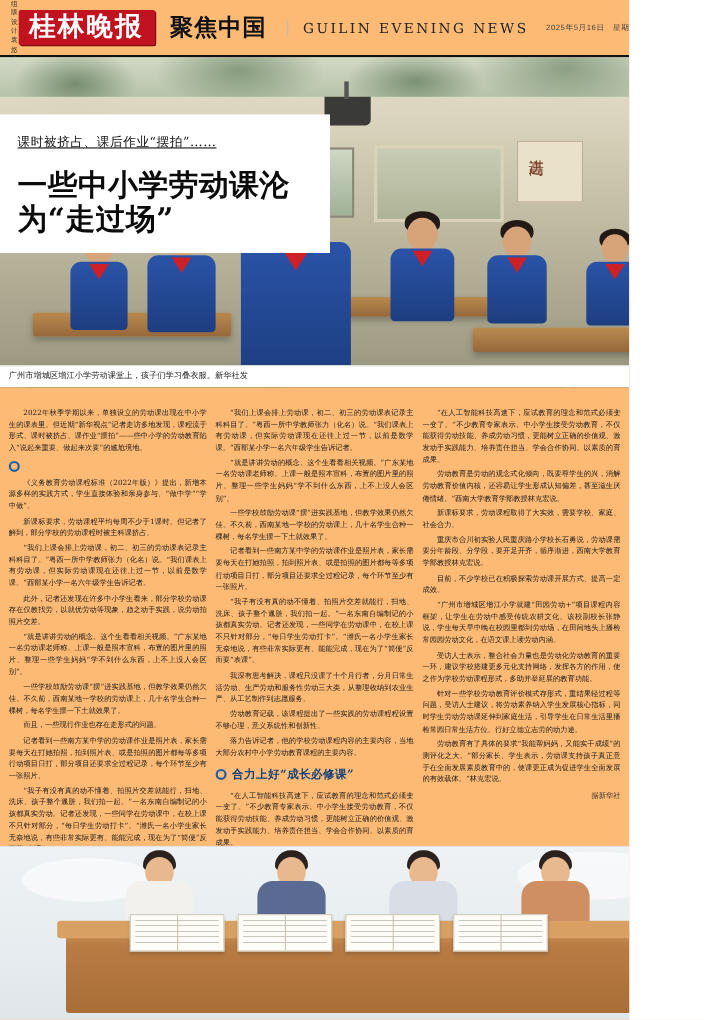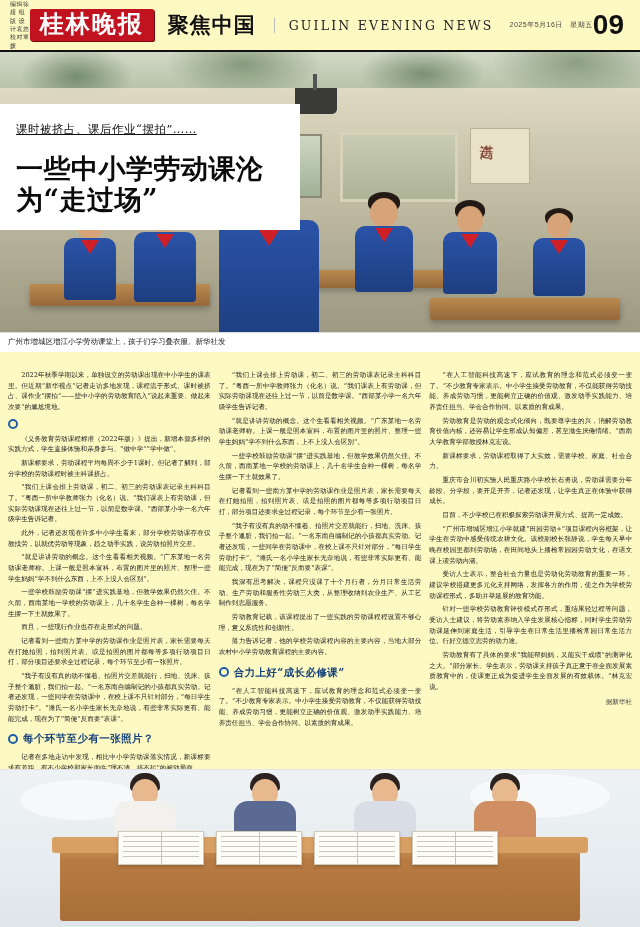--- a/index.html
+++ b/index.html
@@ -4,22 +4,22 @@
 <style>
   * { box-sizing: border-box; }
   html, body {
     margin: 0; padding: 0;
     width: 640px; height: 927px;
     background: #ffffff;
     font-family: "Liberation Sans", sans-serif;
   }
   #page {
     position: relative;
-    width: 640px; height: 927px;
-    background: #fef9c3;
+    width: 572px; height: 927px;
+    background: #fdba74;
     overflow: hidden;
   }
 
   
   .masthead {
     position: relative;
     height: 52px;
     border-bottom: 2px solid #111;
     display: flex;
     align-items: center;
@@ -424,21 +424,21 @@
           <span class="bullet"></span>
           <span class="sub-t">合力上好“成长必修课”</span>
         </div>
         <p>“在人工智能科技高速下，应试教育的理念和范式必须变一变了。”不少教育专家表示。中小学生接受劳动教育，不仅能获得劳动技能、养成劳动习惯，更能树立正确的价值观、激发动手实践能力、培养责任担当、学会合作协同。以素质的育成果。</p>
       </div>
 
       <div class="col">
         <p>“在人工智能科技高速下，应试教育的理念和范式必须变一变了。”不少教育专家表示。中小学生接受劳动教育，不仅能获得劳动技能、养成劳动习惯，更能树立正确的价值观、激发动手实践能力、培养责任担当、学会合作协同。以素质的育成果。</p>
         <p>劳动教育是劳动的观念式化倾向，既要尊学生的兴，消解劳动教育价值内核，还容易让学生形成认知偏差，甚至滋生厌倦情绪。”西南大学教育学部教授林克宏说。</p>
         <p>新课标要求，劳动课程取得了大实效，需要学校、家庭、社会合力。</p>
-        <p>重庆市合川初实验人民重庆路小学校长石勇说，劳动课需要分年龄段、分学段，要开足开齐，记者还发现，让学生真正在体验中获得成长。</p>
+        <p>重庆市合川初实验人民重庆路小学校长石勇说，劳动课需要分年龄段、分学段，要开足开齐，循序渐进，西南大学教育学部教授林克宏说。</p>
         <p>目前，不少学校已在积极探索劳动课开展方式、提高一定成效。</p>
         <p>“广州市增城区增江小学就建“田园劳动+”项目课程内容框架，让学生在劳动中感受传统农耕文化。该校副校长张静说，学生每天早中晚在校园里都到劳动场，在田间地头上播检常园园劳动文化，在语文课上读劳动内涵。</p>
         <p>受访人士表示，整合社会力量也是劳动化劳动教育的重要一环，建议学校搭建更多元化支持网络，发挥各方的作用，使之作为学校劳动课程形式，多助并举延展的教育功能。</p>
         <p>针对一些学校劳动教育评价模式存形式，重结果轻过程等问题，受访人士建议，将劳动素养纳入学生发展核心指标，同时学生劳动劳动课延伸到家庭生活，引导学生在日常生活里播检常园日常生活方位。行好立德立志劳的动力途。</p>
         <p>劳动教育有了具体的要求“我能帮妈妈，又能实干成绩”的测评化之大。”部分家长、学生表示，劳动课支持孩子真正意于在全面发展素质教育中的，使课更正成为促进学生全面发展的有效载体。“林克宏说。</p>
         <div class="byline">据新华社</div>
       </div>
 
     </div>
   </div>

